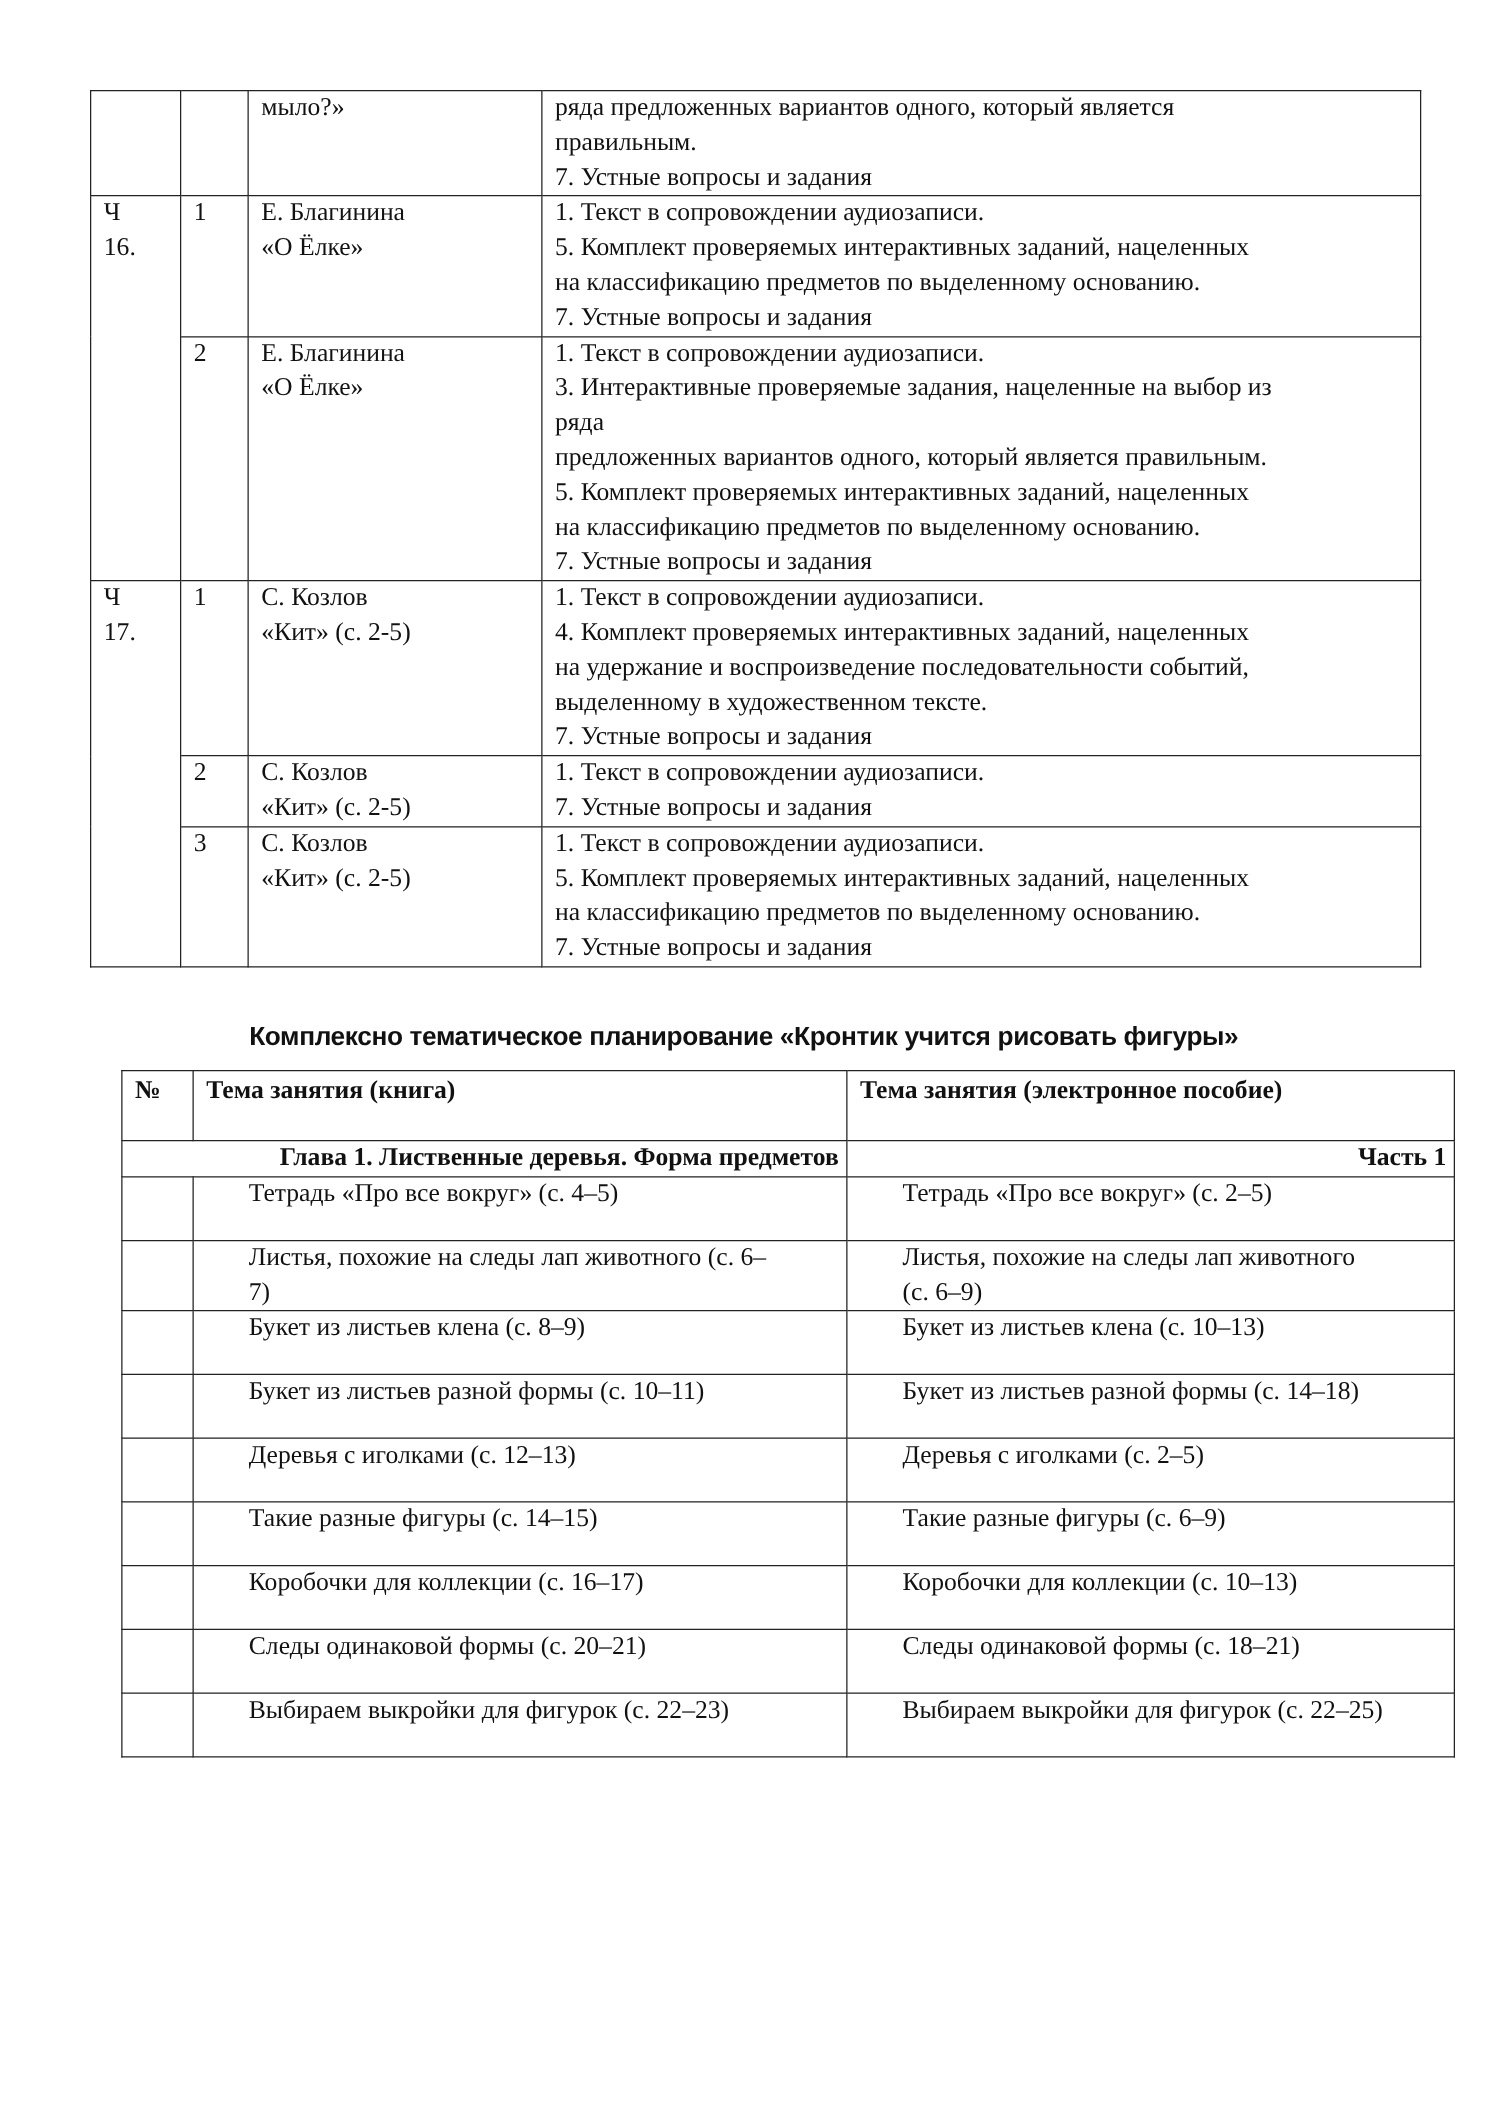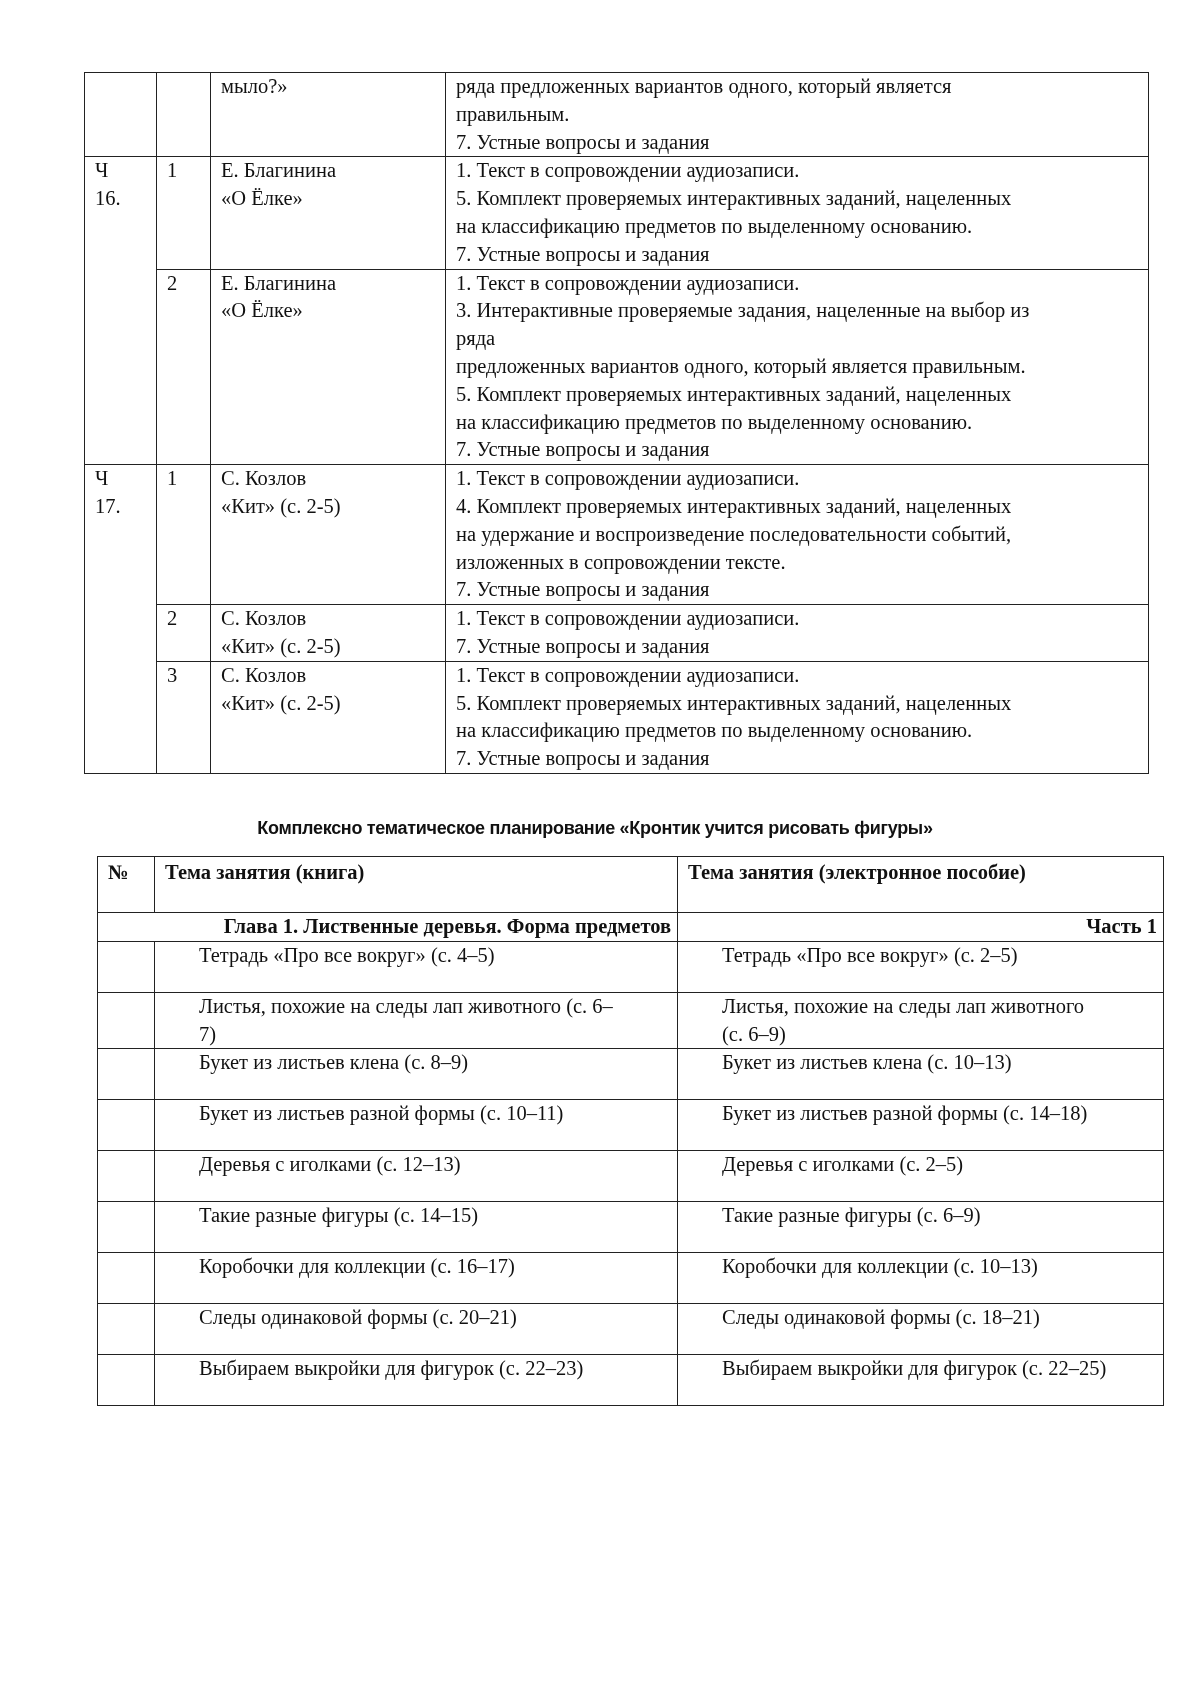--- a/index.html
+++ b/index.html
@@ -2,28 +2,28 @@
 <html><head>
 <meta charset="utf-8">
 <style>
   html, body { margin: 0; padding: 0; background: #ffffff; }
   body { width: 1190px; height: 1683px; position: relative; overflow: hidden;
          font-family: "Liberation Serif", "DejaVu Serif", serif; color: #111; }
   table { border-collapse: collapse; position: absolute; table-layout: fixed; }
   td { border: 1px solid #222; vertical-align: top; padding: 0 6px 0 10px;
        font-size: 20.5px; line-height: 27.8px; }
   td.cell-text div { white-space: nowrap; }
-  #t1 { left: 84px; top: 72px; width: 1064px; border-radius: 16px; }
+  #t1 { left: 72px; top: 72px; width: 1064px; border-radius: 16px; }
   #t1 col.c1 { width: 72px; }
   #t1 col.c2 { width: 54px; }
   #t1 col.c3 { width: 235px; }
   #t1 col.c4 { width: 703px; }
   .title2 { position: absolute; left: 0; width: 1190px; top: 818px; text-align: center;
             font-family: "Liberation Sans Narrow", "Liberation Sans", sans-serif;
-            font-weight: bold; font-size: 18px; letter-spacing: -0.3px; }
+            font-weight: bold; font-size: 21px; letter-spacing: -0.3px; }
   #t2 { left: 97px; top: 856px; width: 1066px; }
   #t2 col.d1 { width: 57px; }
   #t2 col.d2 { width: 523px; }
   #t2 col.d3 { width: 486px; }
   #t2 td { padding: 0 6px 0 10px; }
   #t2 .hdr td { font-weight: bold; height: 53px; padding-top: 2px; }
   #t2 .chapter td { font-weight: bold; text-align: right; }
   #t2 .lesson td { height: 50px; padding-left: 44px; }
   #t2 .chapter td.ch-left { padding-left: 12px; }
 </style>
@@ -94,21 +94,21 @@
     </td>
     <td>1</td>
     <td class="cell-text">
       <div>С. Козлов</div>
       <div>«Кит» (с. 2-5)</div>
     </td>
     <td class="cell-text">
       <div>1. Текст в сопровождении аудиозаписи.</div>
       <div>4. Комплект проверяемых интерактивных заданий, нацеленных</div>
       <div>на удержание и воспроизведение последовательности событий,</div>
-      <div>изложенных в сопровождении тексте.</div>
+      <div>выделенному в художественном тексте.</div>
       <div>7. Устные вопросы и задания</div>
     </td>
   </tr>
 
   <tr>
     <td>2</td>
     <td class="cell-text">
       <div>С. Козлов</div>
       <div>«Кит» (с. 2-5)</div>
     </td>

